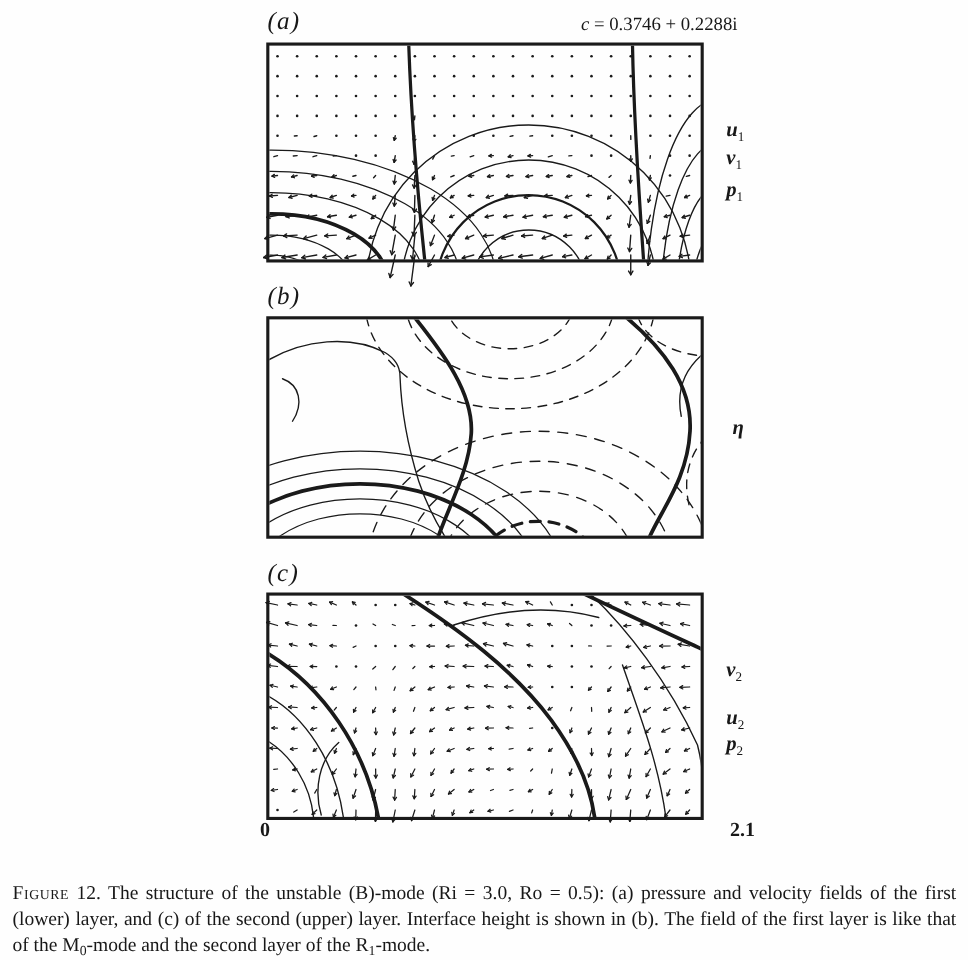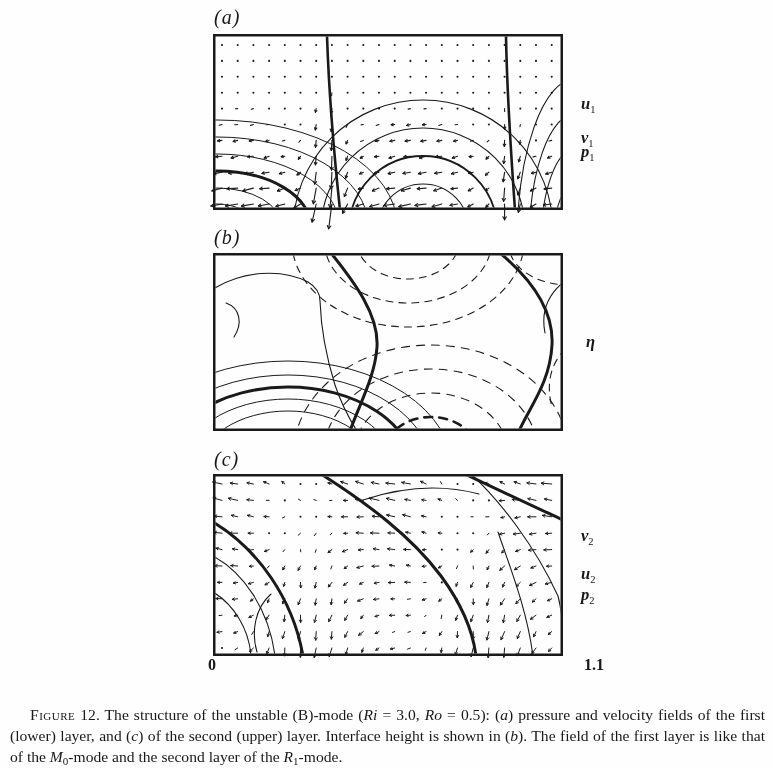--- a/index.html
+++ b/index.html
@@ -28,31 +28,32 @@
   .side-label .sl-sub{
     font-size:10.5px;vertical-align:-4px;font-weight:400;font-style:normal;
   }
   .axis-label{
     position:absolute;font-size:16px;font-weight:600;
   }
   .caption{
     position:absolute;left:10px;top:688px;width:755px;
     font-size:15.6px;line-height:1.36;text-align:justify;
   }
-  .caption .seg-smallcaps{font-variant:small-caps;letter-spacing:0.5px;margin-left:20px;}
-  .caption .seg-italic{font-style:italic;}
+  .caption .seg-smallcaps{font-variant:small-caps;letter-spacing:0.5px;}
+  .caption .seg-italic{}
   .caption .seg-sub{vertical-align:-3px;font-size:11px;}
   svg{display:block;overflow:visible;}
 </style>
 </head>
 <body>
 
 <div class="page">
 
   <div class="panel-label" style="top:6px;">(a)</div>
+  <div class="eigenvalue">c = 0.3746 + 0.2288i</div>
   <div class="plotbox" style="top:34px;">
     <svg id="svg-a" width="350" height="210" viewBox="0 0 350 210">
         <rect x="1.25" y="1.25" width="347.5" height="173.5" fill="none" stroke="#1a1a1a" stroke-width="2.5"></rect>
         <clipPath id="clipA">
           <rect x="2.5" y="2.5" width="345" height="171"></rect>
         </clipPath>
         <g clip-path="url(#clipA)" fill="none" stroke="#1a1a1a" stroke-linecap="round">
           <ellipse cx="4" cy="192" rx="37.4" ry="22" fill="none" stroke-width="1"></ellipse>
           <ellipse cx="4" cy="192" rx="64.6" ry="38" fill="none" stroke-width="1"></ellipse>
           <ellipse cx="4" cy="192" rx="93.5" ry="55" fill="none" stroke-width="3"></ellipse>
@@ -532,21 +533,21 @@
           <line x1="331.2151567398911" y1="154.95871541858452" x2="333.53890144790745" y2="156.0170311044307" stroke="#1a1a1a" stroke-width="1.1" stroke-linecap="round"></line>
           <line x1="338.7" y1="170" x2="330.4433153648163" y2="171.0789218906486" stroke="#1a1a1a" stroke-width="1.1" stroke-linecap="round"></line>
           <line x1="330.4433153648163" y1="171.0789218906486" x2="332.5043711352168" y2="169.44090642015385" stroke="#1a1a1a" stroke-width="1.1" stroke-linecap="round"></line>
           <line x1="330.4433153648163" y1="171.0789218906486" x2="332.856066747279" y2="172.13233365093308" stroke="#1a1a1a" stroke-width="1.1" stroke-linecap="round"></line>
         </g>
       </svg>
   </div>
   <div class="side-label" style="top:94px;">
     <span class="sl-base">u</span><span class="sl-sub">1</span>
   </div>
-  <div class="side-label" style="top:128px;">
+  <div class="side-label" style="top:116px;">
     <span class="sl-base">v</span><span class="sl-sub">1</span>
   </div>
   <div class="side-label" style="top:142px;">
     <span class="sl-base">p</span><span class="sl-sub">1</span>
   </div>
 
   <div class="panel-label" style="top:226px;">(b)</div>
   <div class="plotbox" style="top:253px;">
     <svg id="svg-b" width="350" height="186" viewBox="0 0 350 186">
         <rect x="1.25" y="1.25" width="347.5" height="175.5" fill="none" stroke="#1a1a1a" stroke-width="2.5"></rect>
@@ -1232,17 +1233,17 @@
     <span class="sl-base">u</span><span class="sl-sub">2</span>
   </div>
   <div class="side-label" style="top:526px;">
     <span class="sl-base">v</span><span class="sl-sub">2</span>
   </div>
   <div class="side-label" style="top:585px;">
     <span class="sl-base">p</span><span class="sl-sub">2</span>
   </div>
 
   <div class="axis-label" style="left:208px;top:656px;">0</div>
-  <div class="axis-label" style="left:584px;top:656px;">1.1</div>
+  <div class="axis-label" style="left:584px;top:656px;">2.1</div>
 
   <p class="caption"><span class="seg-smallcaps">Figure</span><span> 12. The structure of the unstable (B)-mode (</span><span class="seg-italic">Ri</span><span> = 3.0, </span><span class="seg-italic">Ro</span><span> = 0.5): (</span><span class="seg-italic">a</span><span>) pressure and velocity fields of the first (lower) layer, and (</span><span class="seg-italic">c</span><span>) of the second (upper) layer. Interface height is shown in (</span><span class="seg-italic">b</span><span>). The field of the first layer is like that of the </span><span class="seg-italic">M</span><span class="seg-sub">0</span><span>-mode and the second layer of the </span><span class="seg-italic">R</span><span class="seg-sub">1</span><span>-mode.</span></p>
 
 </div>
 
 </body></html>

